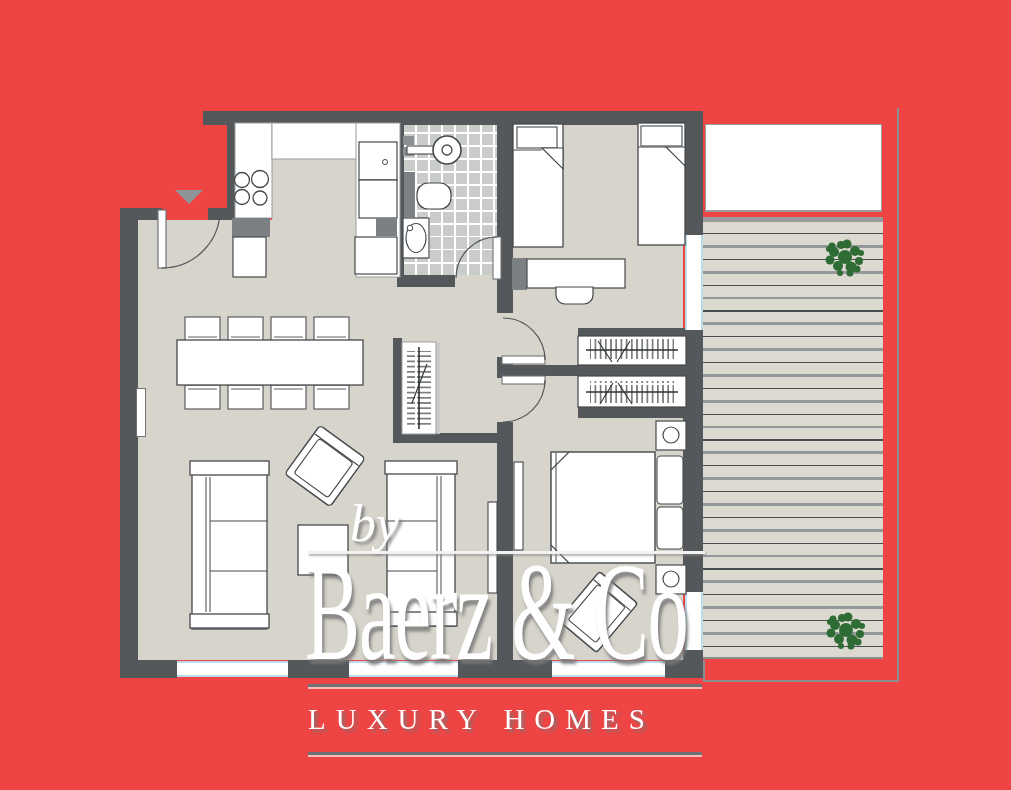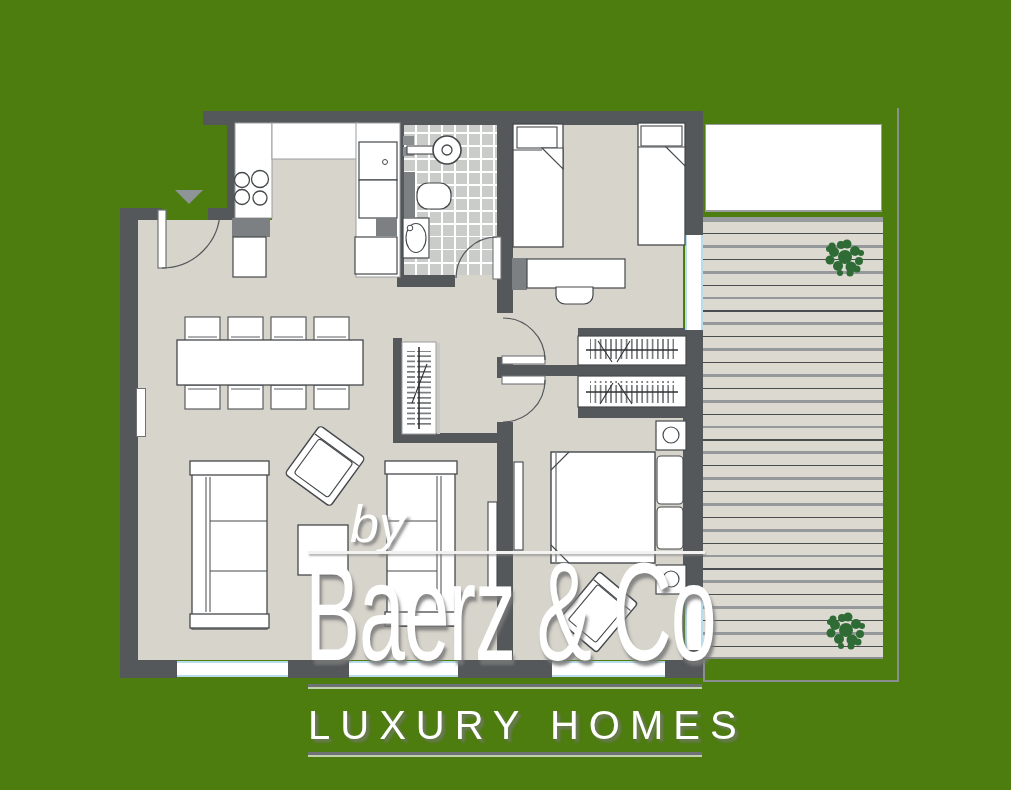--- a/index.html
+++ b/index.html
@@ -1,17 +1,17 @@
 <!DOCTYPE html>
 <html><head>
 <meta charset="utf-8">
 <style>
   html,body{margin:0;padding:0;background:#fff;}
-  #plan{position:relative;width:1011px;height:790px;background:#4d7c0f;overflow:hidden;
-        font-family:Liberation Sans, sans-serif;}
+  #plan{position:relative;width:1011px;height:790px;background:#ef4444;overflow:hidden;
+        font-family:Liberation Serif, serif;}
   .abs{position:absolute;}
   .wall{position:absolute;background:#54585b;}
   .floor{position:absolute;background:#d7d4cb;}
   .tiles{position:absolute;background:#c9ccc8;
      background-image:
        repeating-linear-gradient(0deg, rgba(0,0,0,0) 0 11.5px, #fff 11.5px 13px),
        repeating-linear-gradient(90deg, rgba(0,0,0,0) 0 11.5px, #fff 11.5px 13px);}
   .deck{position:absolute;background:#dcd9d1;
      background-image:repeating-linear-gradient(180deg,
        rgba(0,0,0,0) 0 11px, #4b4e50 11px 12.2px,
@@ -23,21 +23,21 @@
   .wm{position:absolute;color:#fff;white-space:nowrap;}
   .wm-by{left:350px;top:494px;font-size:52px;font-style:italic;
      text-shadow:3px 3px 3px rgba(125,125,125,.85);}
   .wm-line{position:absolute;left:308px;top:551px;width:397px;height:2.5px;background:#f2f2f0;
      box-shadow:1px 2px 2px rgba(130,130,130,.6);}
   .wm-brand{left:305px;top:542px;font-size:140px;line-height:1;letter-spacing:-2px;
      transform:scaleX(.59);transform-origin:left top;
      text-shadow:4px 5px 4px rgba(120,120,120,.85);}
   .wm-rule{position:absolute;background:#6e7275;height:3px;width:394px;left:308px;
      box-shadow:0 2px 0 rgba(255,255,255,.65);}
-  .wm-tag{left:308px;top:703px;font-size:40px;letter-spacing:10px;
+  .wm-tag{left:308px;top:703px;font-size:29px;letter-spacing:10px;
      text-shadow:3px 3px 3px rgba(120,120,120,.8);}
 </style>
 </head>
 <body>
 
 <div id="plan">
 
   <div class="floor" style="left:272px;top:159px;width:125px;height:61px;"></div>
   <div class="floor" style="left:138px;top:220px;width:359px;height:440px;"></div>
   <div class="floor" style="left:497px;top:287px;width:16px;height:373px;"></div>

